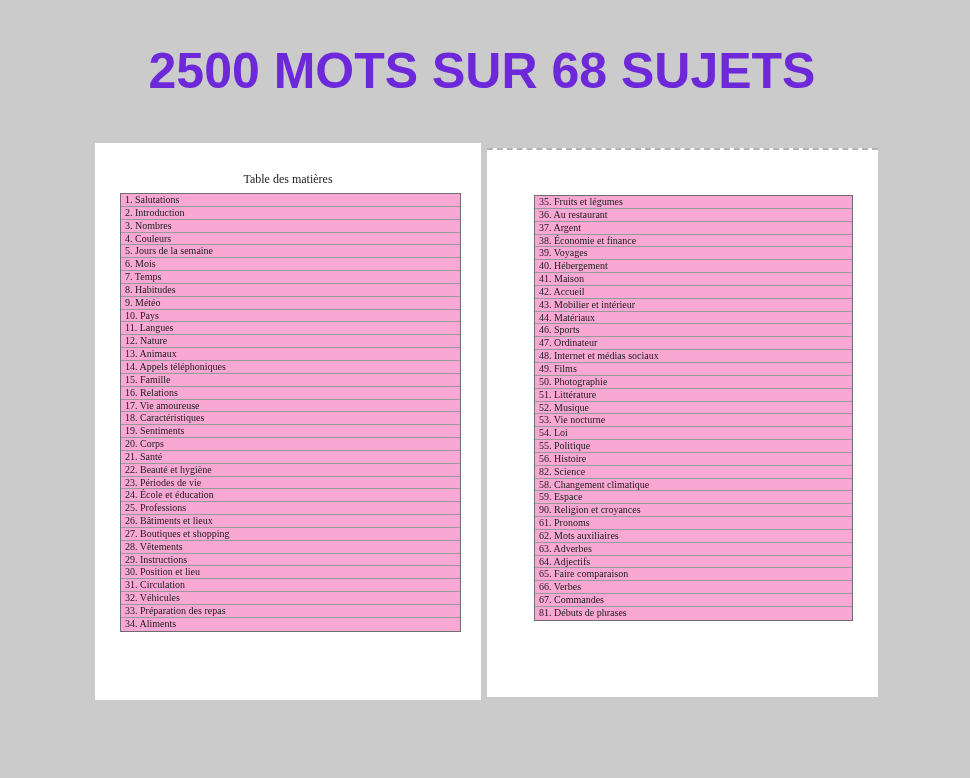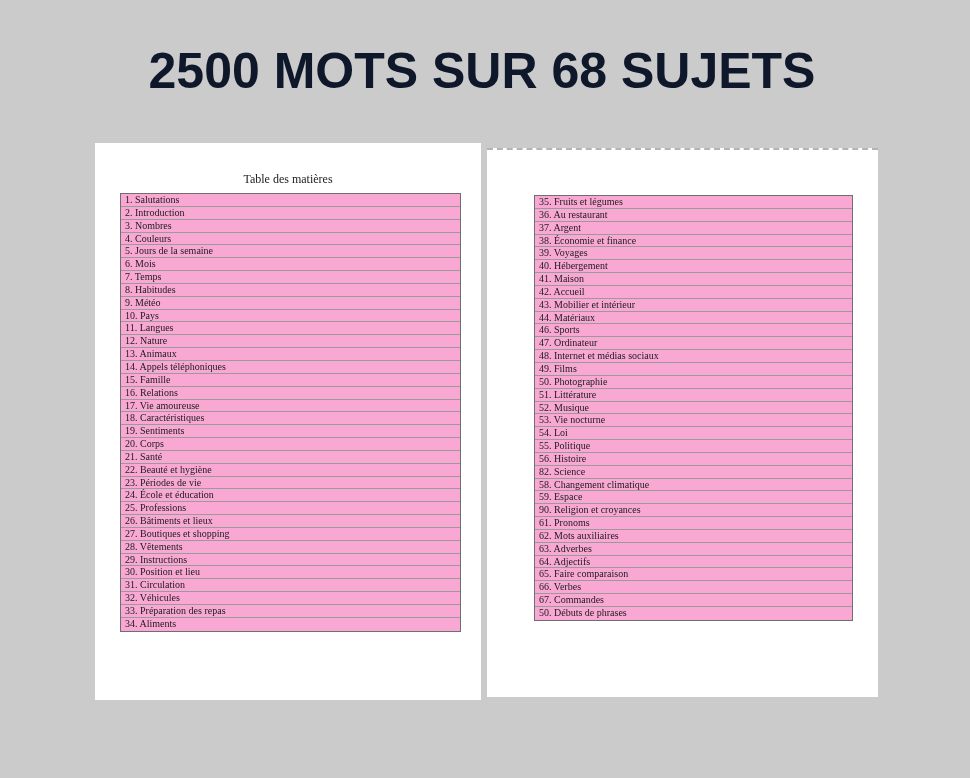--- a/index.html
+++ b/index.html
@@ -17,21 +17,21 @@
   .main-title {
     position: absolute;
     top: 42px;
     left: 0;
     width: 964px;
     text-align: center;
     font-family: "Liberation Sans", sans-serif;
     font-weight: bold;
     font-size: 50px;
     letter-spacing: 0px;
-    color: #0f172a;
+    color: #6d28d9;
     white-space: nowrap;
   }
   .page {
     position: absolute;
     background: #ffffff;
     box-sizing: border-box;
   }
   .page-left {
     left: 95px;
     top: 143px;
@@ -159,15 +159,15 @@
       <div class="toc-row">58. Changement climatique</div>
       <div class="toc-row">59. Espace</div>
       <div class="toc-row">90. Religion et croyances</div>
       <div class="toc-row">61. Pronoms</div>
       <div class="toc-row">62. Mots auxiliaires</div>
       <div class="toc-row">63. Adverbes</div>
       <div class="toc-row">64. Adjectifs</div>
       <div class="toc-row">65. Faire comparaison</div>
       <div class="toc-row">66. Verbes</div>
       <div class="toc-row">67. Commandes</div>
-      <div class="toc-row">50. Débuts de phrases</div>
+      <div class="toc-row">81. Débuts de phrases</div>
     </div>
 </div>
 
 </body></html>

